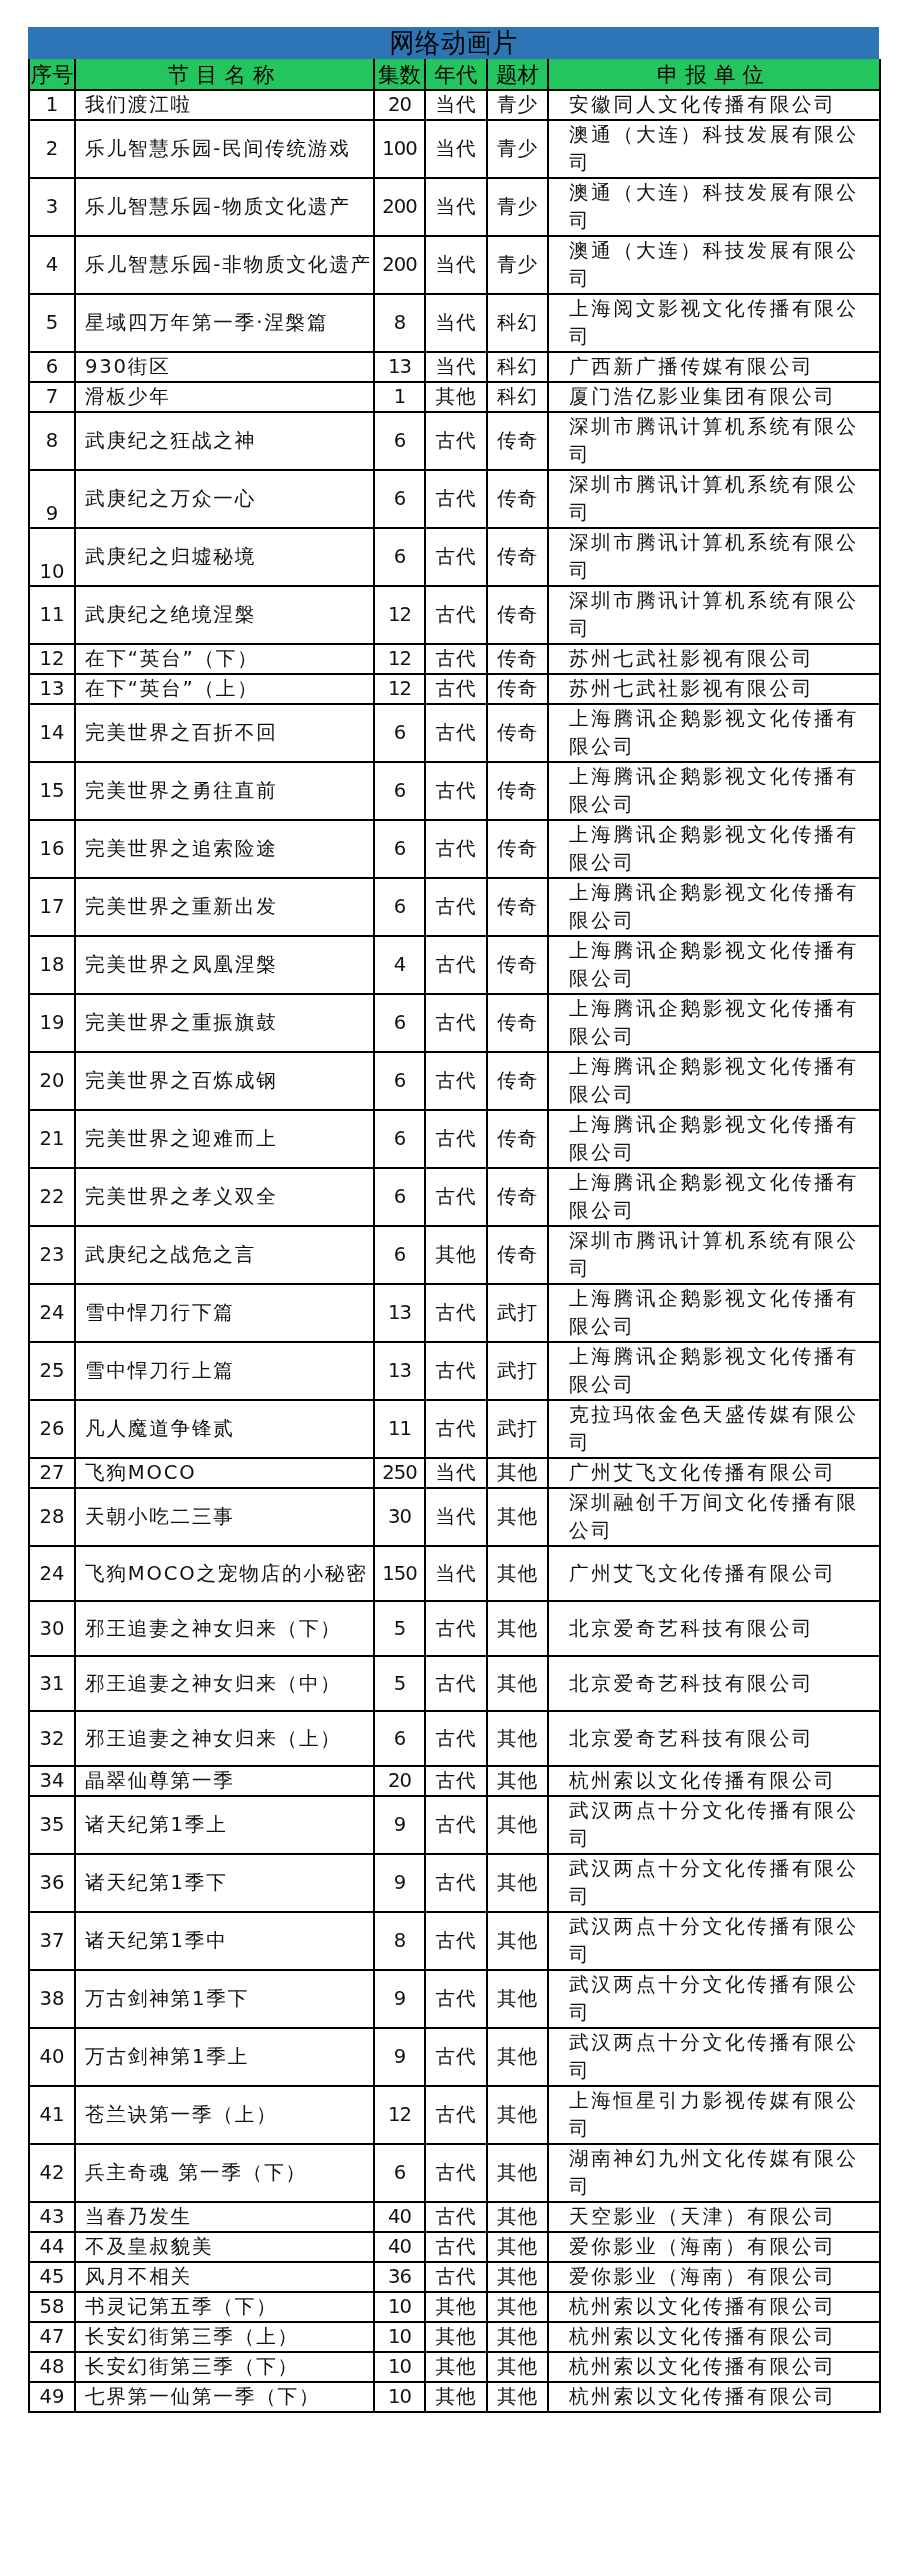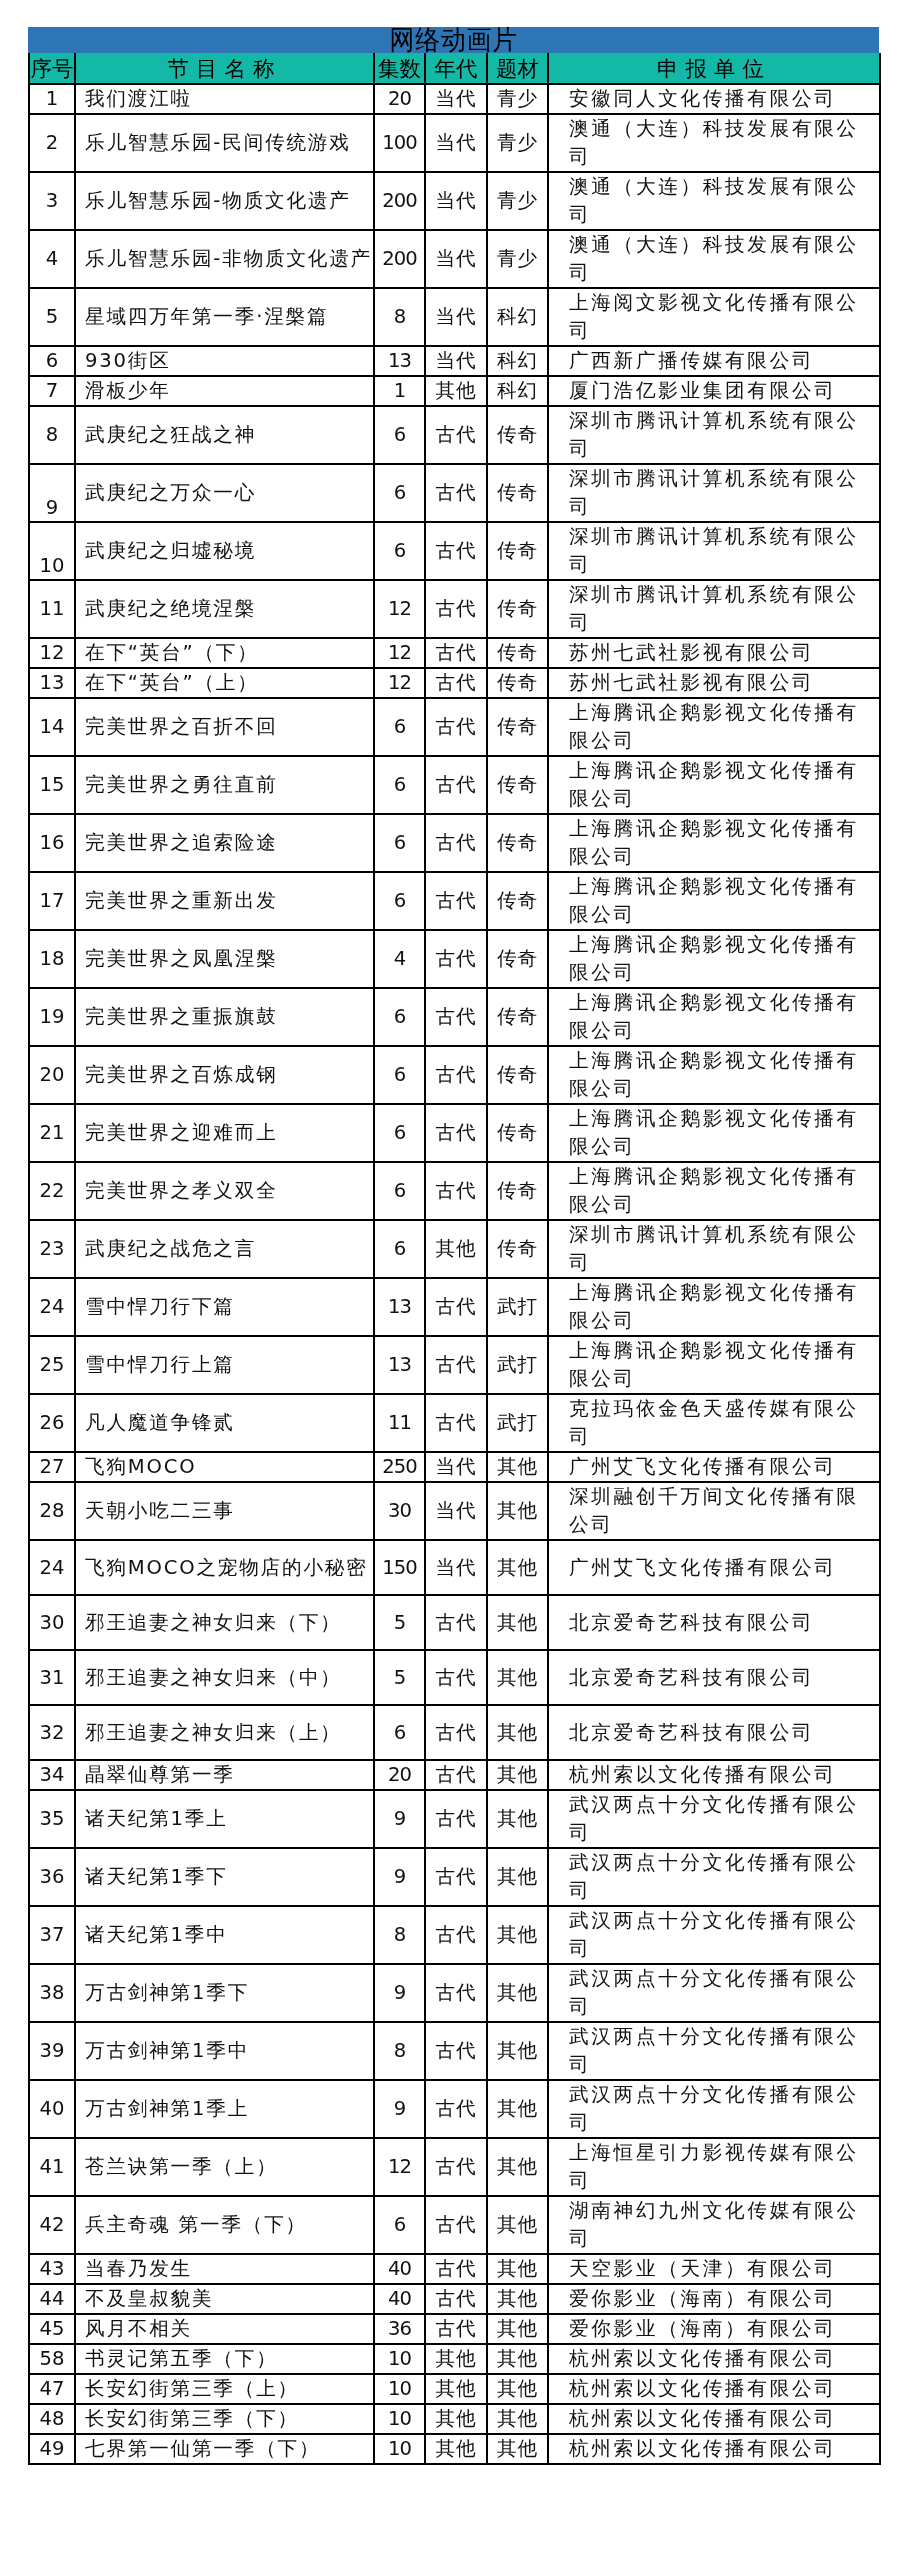--- a/index.html
+++ b/index.html
@@ -1,25 +1,25 @@
 <!DOCTYPE html>
 <html style="font-size:14.3px"><head>
 <meta charset="utf-8">
 <style>
   html, body { margin: 0; padding: 0; background: #ffffff; }
   body { width: 904px; height: 2576px; position: relative; overflow: hidden;
          font-family: "DejaVu Sans", "Liberation Sans", sans-serif; color: #111; }
   .sheet { position: absolute; left: 28px; top: 27px; width: 851px; }
-  .title-bar { height: 26px; background: #2E75B6; display: flex; align-items: center; justify-content: center;
+  .title-bar { height: 32px; background: #2E75B6; display: flex; align-items: center; justify-content: center;
                border-left: 2.7px solid #2E75B6; border-right: 2.7px solid #2E75B6; box-sizing: border-box; }
   .title-bar span { font-size: 27px; line-height: 34px; color: #000; letter-spacing: 0.9px; transform: scaleX(0.92); display: inline-block; }
   table { border-collapse: collapse; width: 851px; table-layout: fixed; }
   col.c-seq { width: 46px; } col.c-name { width: 299px; } col.c-eps { width: 51px; }
   col.c-era { width: 62px; } col.c-genre { width: 61px; } col.c-co { width: 332px; }
-  th { background: #14b8a6; height: 30px; font-weight: normal; font-size: 21.4px; color: #000;
+  th { background: #22c55e; height: 30px; font-weight: normal; font-size: 21.4px; color: #000;
        border: 2.7px solid #000; border-top: none; border-bottom: 2.7px solid #000; padding: 0; white-space: nowrap; overflow: hidden; }
   th.h-name, th.h-co { letter-spacing: 7.1px; }
   td { border: 2.7px solid #000; font-size: 19.6px; padding: 0; overflow: hidden; vertical-align: middle; line-height: 28px; }
   td.seq { text-align: center; }
   td.seq.bottom { vertical-align: bottom; line-height: 27px; }
   td.name { padding-left: 9px; letter-spacing: 1.8px; }
   td.eps { text-align: center; letter-spacing: -0.9px; }
   td.era, td.genre { text-align: center; letter-spacing: 0.9px; }
   td.co { padding-left: 20px; letter-spacing: 2.7px; }
   tr.s td { height: 25px; }
@@ -342,28 +342,20 @@
   </tr>
         <tr class="d">
     <td class="seq">38</td>
     <td class="name">万古剑神第1季下</td>
     <td class="eps">9</td>
     <td class="era">古代</td>
     <td class="genre">其他</td>
     <td class="co">武汉两点十分文化传播有限公司</td>
   </tr>
         <tr class="d">
-    <td class="seq">39</td>
-    <td class="name">万古剑神第1季中</td>
-    <td class="eps">8</td>
-    <td class="era">古代</td>
-    <td class="genre">其他</td>
-    <td class="co">武汉两点十分文化传播有限公司</td>
-  </tr>
-        <tr class="d">
     <td class="seq">40</td>
     <td class="name">万古剑神第1季上</td>
     <td class="eps">9</td>
     <td class="era">古代</td>
     <td class="genre">其他</td>
     <td class="co">武汉两点十分文化传播有限公司</td>
   </tr>
         <tr class="d">
     <td class="seq">41</td>
     <td class="name">苍兰诀第一季（上）</td>

